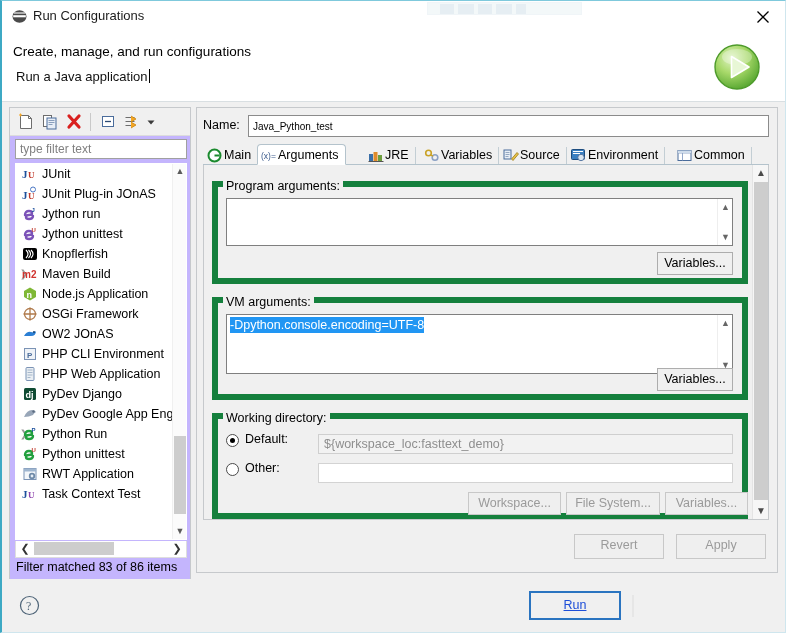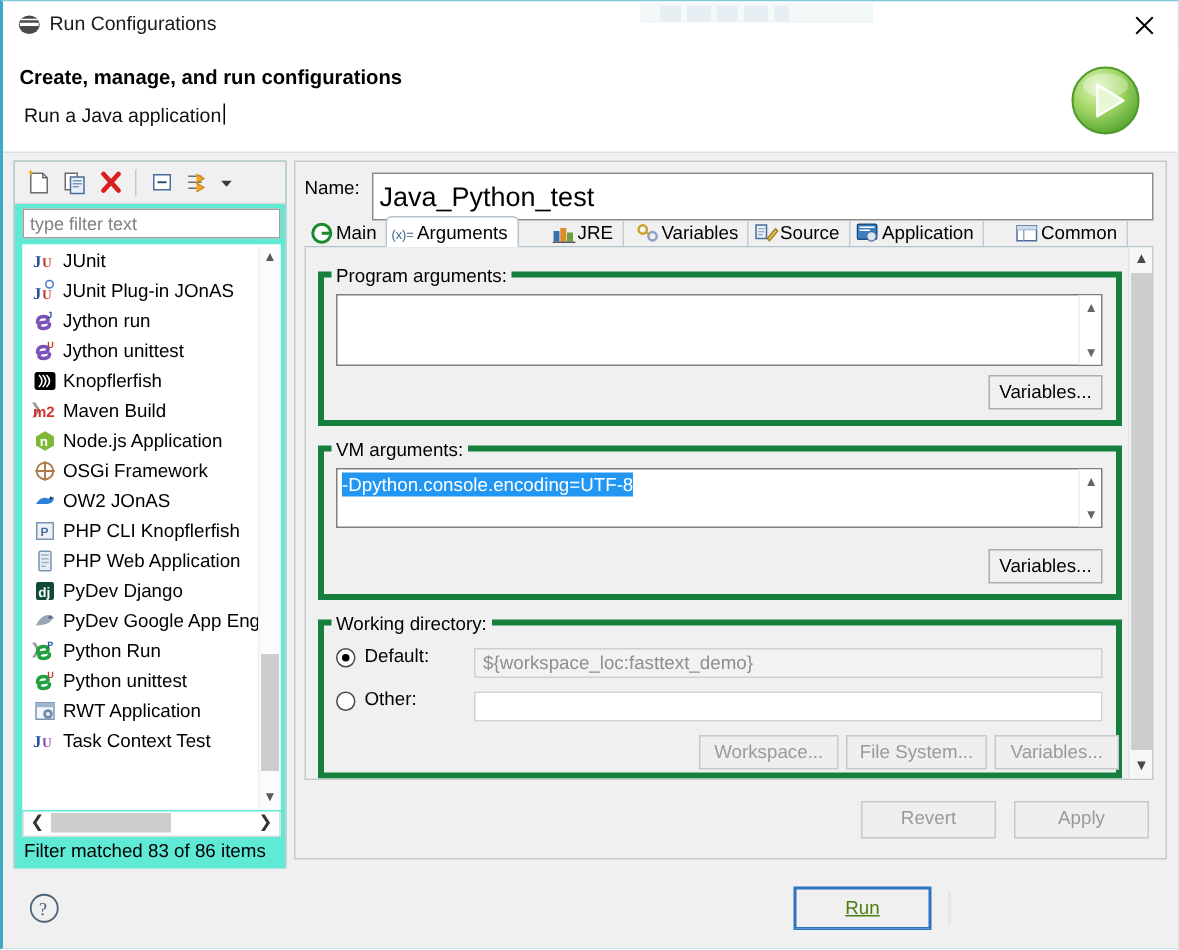--- a/index.html
+++ b/index.html
@@ -54,21 +54,21 @@
   }
 
   
   #header {
     position:absolute; left:0; top:31px; right:0; height:70px;
     background:#ffffff;
     border-bottom:1px solid #d9dfe2;
   }
   #header-title {
     position:absolute; left:11px; top:12px;
-    font-size:13.5px; font-weight:bold; color:#000;
+    font-size:13.5px; font-weight:normal; color:#000;
   }
   #header-sub {
     position:absolute; left:14px; top:37px;
     font-size:13px; color:#111;
   }
   #header-sub .caret {
     display:inline-block; width:1px; height:14px;
     background:#000; vertical-align:-2px; margin-left:1px;
   }
   #run-badge {
@@ -77,21 +77,21 @@
 
   
   #body {
     position:absolute; left:0; top:101px; right:0; bottom:0;
     background:#f0f0f0;
   }
 
   
   #left-panel {
     position:absolute; left:7px; top:5px; width:182px; height:522px;
-    background:#5eead4;
+    background:#c4b5fd;
     border:1px solid #c6c9cc;
   }
   #lp-toolbar {
     position:absolute; left:0; top:0; width:100%; height:28px;
     background:#f0f0f0;
     border-bottom:1px solid #dcdcdc;
   }
   .tb-btn { position:absolute; top:4px; width:20px; height:20px; cursor:default; }
   .tb-sep { position:absolute; top:5px; width:1px; height:18px; background:#c9c9c9; }
 
@@ -159,23 +159,23 @@
   
   #right-panel {
     position:absolute; left:194px; top:5px; right:7px; height:466px;
     background:#f0f0f0;
     border:1px solid #c6c9cc;
   }
 
   #name-row { position:absolute; left:6px; top:7px; right:8px; height:22px; }
   #name-label { position:absolute; left:0; top:3px; font-size:12.5px; }
   #name-input {
-    position:absolute; left:45px; top:0; right:0; height:32px;
+    position:absolute; left:45px; top:0; right:0; height:22px;
     border:1px solid #8b8b8b; background:#fff;
-    font-family:"Liberation Sans", sans-serif; font-size:18px;
+    font-family:"Liberation Sans", sans-serif; font-size:10px;
     padding:0 4px; color:#000; outline:none;
   }
 
   
   #tabs {
     position:absolute; left:6px; top:36px; right:8px; height:21px;
     border-bottom:1px solid #b4c3cc;
   }
   .tab {
     position:absolute; top:0; height:21px;
@@ -214,21 +214,21 @@
   
   #tc-vsb {
     position:absolute; right:0; top:0; width:16px; bottom:0;
     background:#f6f6f6; border-left:1px solid #e4e4e4;
   }
   #tc-vsb .arr { position:absolute; left:0; width:16px; height:16px; color:#4a4a4a; font-size:10px; text-align:center; line-height:16px; }
   #tc-vsb .arr.up { top:0; }
   #tc-vsb .arr.dn { bottom:0; }
   #tc-vsb .thumb { position:absolute; left:1px; top:17px; width:14px; height:318px; background:#cdcdcd; }
 
-  .group { position:absolute; left:8px; right:4px; border:4px solid #15803d; }
+  .group { position:absolute; left:8px; right:4px; border:6px solid #15803d; }
   .group-title {
     position:absolute; left:5px; top:-8px; background:#f0f0f0;
     padding:0 3px; font-size:12.5px; color:#000; white-space:nowrap;
   }
 
   .ta-wrap { position:absolute; border:1px solid #7f7f7f; background:#fff; }
   .ta-text {
     position:absolute; left:3px; top:3px; right:16px;
     font-size:12.5px; color:#000; white-space:nowrap;
   }
@@ -276,21 +276,21 @@
 
   
   #footer { position:absolute; left:0; top:578px; right:0; bottom:0; background:#f0f0f0; }
   #help-icon { position:absolute; left:17px; top:16px; width:21px; height:21px; cursor:default; }
   #run-btn {
     position:absolute; right:165px; top:13px; width:90px; height:27px;
     background:#f0f0f0;
     border:1px solid #2a74c0;
     outline:1px solid #2a74c0;
     font-size:12.5px; text-align:center; line-height:25px;
-    color:#4d7c0f; cursor:default;text-decoration:underline;
+    color:#1d4ed8; cursor:default;text-decoration:underline;
   }
   #cancel-divider {
     position:absolute; right:151px; top:16px; width:2px; height:22px;
     background:#e6e6e6;
   }
 </style>
 </head>
 <body>
 
 <div id="window">
@@ -478,21 +478,21 @@
             <span>OW2 JOnAS</span>
           </div>
 
           <div class="tree-item">
             <span class="ti-icon">
               <svg width="16" height="16" viewBox="0 0 16 16">
                   <rect x="2.5" y="2.5" width="11" height="11" fill="#eef2f7" stroke="#7b93b5" stroke-width="1"></rect>
                   <text x="5" y="11.5" font-size="8" font-weight="bold" fill="#4a6c9b" font-family="Liberation Sans, sans-serif">P</text>
                 </svg>
             </span>
-            <span>PHP CLI Knopflerfish</span>
+            <span>PHP CLI Environment</span>
           </div>
 
           <div class="tree-item">
             <span class="ti-icon">
               <svg width="16" height="16" viewBox="0 0 16 16">
                   <rect x="4" y="1.5" width="8" height="13" rx="1" fill="#e9eef3" stroke="#7b93b5" stroke-width="1"></rect>
                   <path d="M5.5 4 h5 M5.5 6.5 h5 M5.5 9 h5 M5.5 11.5 h3" stroke="#9eb0c6" stroke-width="0.9"></path>
                 </svg>
             </span>
             <span>PHP Web Application</span>
@@ -640,21 +640,21 @@
           </span>
           <span>Source</span>
         </div>
 
         <div class="tab inactive" style="left:364px;">
           <svg class="tb-ico" width="15" height="15" viewBox="0 0 15 15">
             <rect x="0.5" y="1.5" width="13" height="10" rx="1" fill="#3a7fc1" stroke="#1d4c7e" stroke-width="1"></rect>
             <path d="M2 3.5 h10 M2 5.5 h7" stroke="#ffffff" stroke-width="1"></path>
             <circle cx="10" cy="9.5" r="3.2" fill="#d8e4ef" stroke="#4a6c9b" stroke-width="0.9"></circle>
           </svg>
-          <span>Application</span>
+          <span>Environment</span>
         </div>
 
         <div class="tab inactive" style="left:470px;">
           <span class="tb-ico">
             <svg width="15" height="15" viewBox="0 0 15 15">
                 <rect x="1" y="2.5" width="13" height="10" fill="#ffffff" stroke="#4a6c9b" stroke-width="1"></rect>
                 <path d="M1 5 h13 M5.5 5 v7.5" stroke="#8aa0c4" stroke-width="0.9"></path>
                 <rect x="1" y="2.5" width="13" height="2.5" fill="#cfdceb"></rect>
               </svg>
           </span>
@@ -672,21 +672,21 @@
               <div class="ta-vsb">
                 <div class="arr up">▲</div>
                 <div class="arr dn">▼</div>
               </div>
             </div>
             <div class="btn" style="right:9px; top:65px; width:76px;">Variables...</div>
           </div>
 
           <div class="group" style="top:132px; height:103px;">
             <div class="group-title">VM arguments:</div>
-            <div class="ta-wrap" style="left:8px; top:11px; right:9px; height:40px;">
+            <div class="ta-wrap" style="left:8px; top:11px; right:9px; height:60px;">
               <div class="ta-text"><span class="sel">-Dpython.console.encoding=UTF-8</span></div>
               <div class="ta-vsb">
                 <div class="arr up">▲</div>
                 <div class="arr dn">▼</div>
               </div>
             </div>
             <div class="btn" style="right:9px; top:65px; width:76px;">Variables...</div>
           </div>
 
           <div class="group" style="top:248px; height:106px;">

